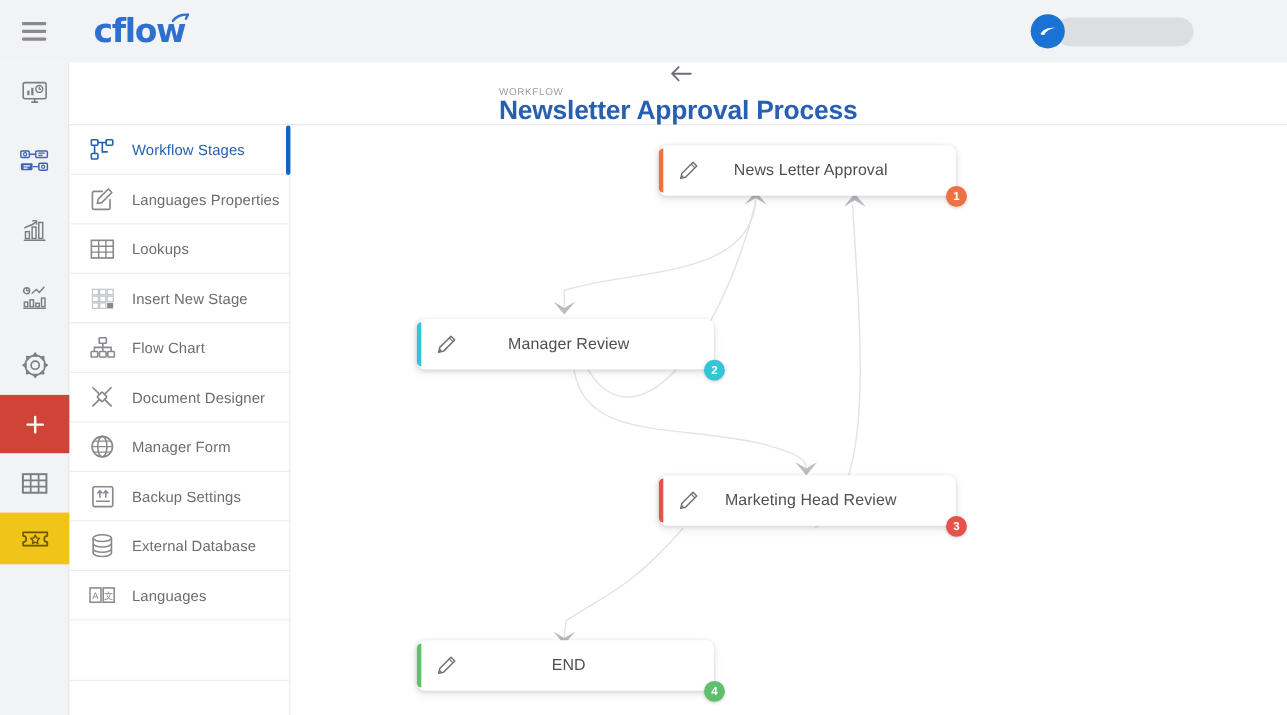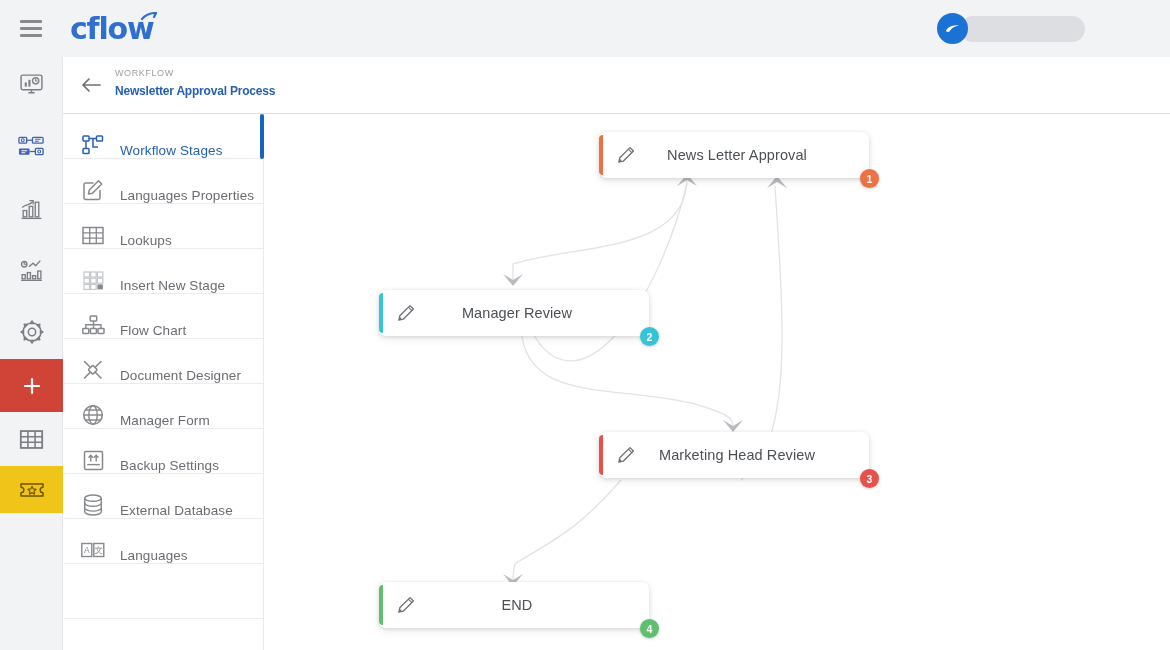--- a/index.html
+++ b/index.html
@@ -22,21 +22,21 @@
     margin-left: 14px;
     display: flex; flex-direction: column;
     justify-content: center; align-items: center; gap: 4px;
     cursor: pointer;
   }
   #hamburger span {
     display: block; width: 22px; height: 3px;
     background: #8a8a8e; border-radius: 1px;
   }
   #brand-logo {
-    margin-left: 22px;
+    margin-left: 37px;
     position: relative;
     display: flex; align-items: flex-end;
   }
   #brand-logo .word {
     font-family: "DejaVu Sans", sans-serif;
     font-size: 30px; font-weight: 700;
     letter-spacing: -1.2px;
     color: #2f6fd0;
     line-height: 1;
   }
@@ -83,49 +83,50 @@
   #rail-spacer-b { height: 8px; }
   #rail-spacer-c { height: 8px; }
 
   
   #page-header {
     position: absolute; top: 57px; left: 63px;
     width: 1107px; height: 57px;
     background: #ffffff;
     display: flex; align-items: center;
     border-bottom: 1px solid #dfe1e4;
+    flex-direction: column;
   }
   #back-arrow {
     margin-left: 16px; margin-right: 12px;
     width: 24px; height: 24px;
     display: flex; align-items: center; justify-content: center;
     cursor: pointer;
   }
   #header-text { display: flex; flex-direction: column; justify-content: center; }
   #eyebrow {
     font-size: 9px; color: #9a9ea3;
     letter-spacing: 0.6px; line-height: 12px;
     font-weight: 400;
   }
   #page-title {
-    font-size: 12px; font-weight: 700;
+    font-size: 24px; font-weight: 700;
     color: #2760b0; line-height: 24px;
     letter-spacing: -0.2px;
   }
 
   
   #sidemenu {
     position: absolute; top: 114px; left: 64px;
     width: 200px; height: 536px;
     background: #ffffff;
     border-right: 1px solid #e8eaed;
   }
   .menu-item {
     height: 45px;
-    display: flex; align-items: flex-end;
+    display: flex; align-items: center;
     border-bottom: 1px solid #ececee;
     position: relative;
     cursor: pointer;
     padding-left: 16px;
   }
   .menu-item .mi-icon {
     width: 26px; height: 26px;
     display: flex; align-items: center; justify-content: center;
     flex: 0 0 26px;
   }

